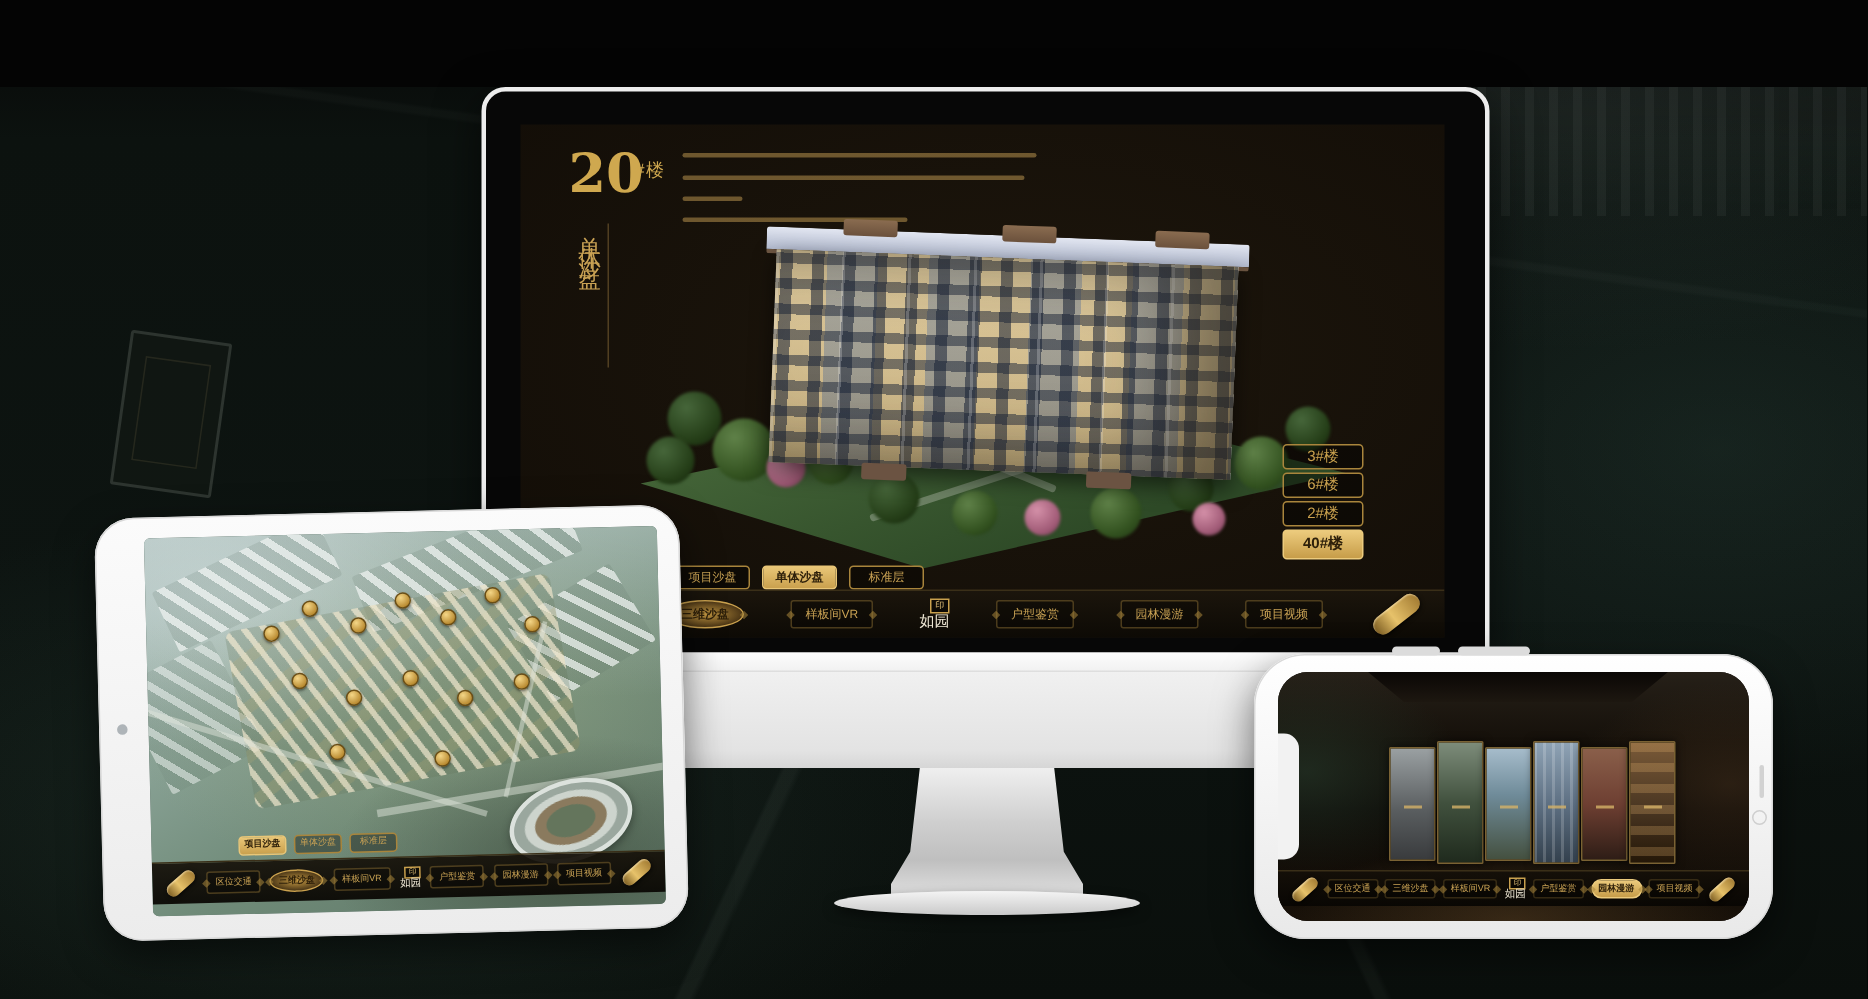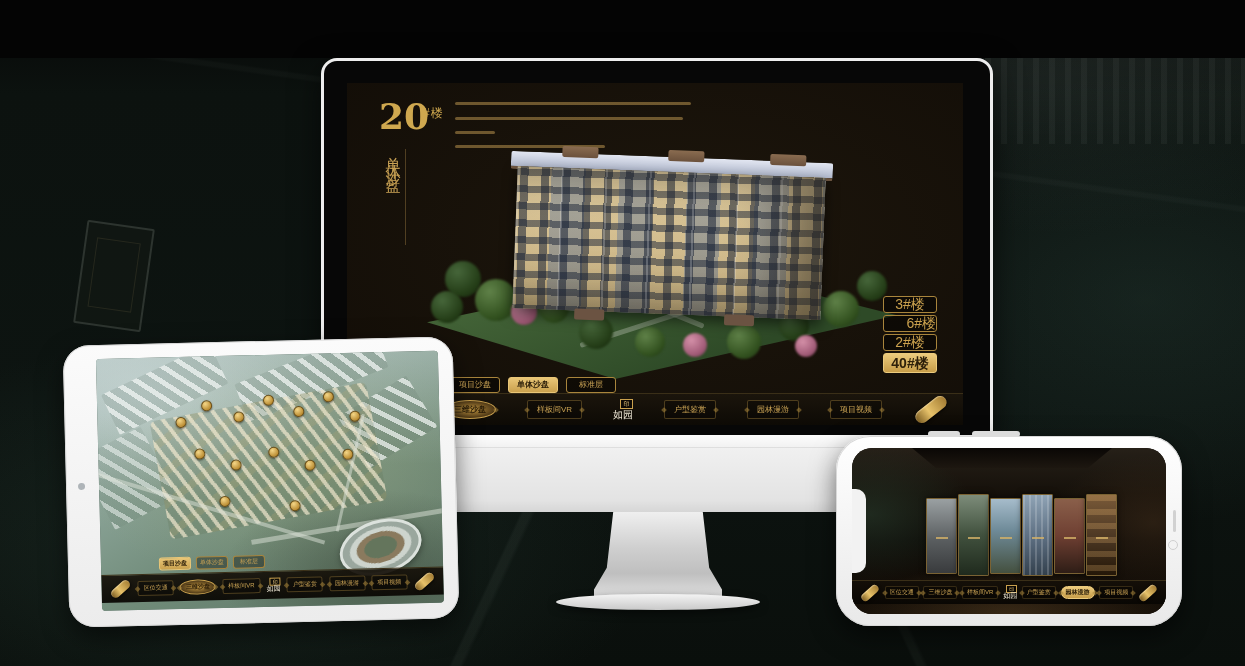--- a/index.html
+++ b/index.html
@@ -91,21 +91,21 @@
   .bld-body{position:absolute;left:0;top:15px;width:308px;height:142px;
     background:
       repeating-linear-gradient(90deg, rgba(255,255,255,.22) 0 2px, transparent 2px 44px),
       repeating-linear-gradient(90deg, rgba(24,34,54,.55) 3px 11px, transparent 11px 24px),
       repeating-linear-gradient(180deg, rgba(24,34,54,.5) 2px 9px, transparent 9px 19px),
       repeating-linear-gradient(90deg, rgba(242,198,108,.30) 0 34px, rgba(62,82,112,.28) 34px 68px),
       linear-gradient(180deg,#dbd1b6,#bcb094 70%,#9c9177);
     box-shadow:inset -40px 0 50px rgba(40,35,25,.55), 0 6px 14px rgba(0,0,0,.55);}
   .bld-canopy{position:absolute;bottom:6px;width:30px;height:11px;background:#6b5342;border-radius:2px;}
 
-  .floor-btn{position:absolute;left:536px;width:52px;height:15px;line-height:15px;font-size:14px;
+  .floor-btn{position:absolute;left:508px;width:52px;height:15px;line-height:15px;font-size:10px;
     text-align:center;color:#caa14e;border:1px solid #a9853c;border-radius:3px;background:rgba(0,0,0,.4);}
   .floor-btn.active{height:18px;line-height:18px;background:linear-gradient(180deg,#eccb7d,#c79d49);
     color:#2e200a;font-weight:700;border-color:#eccb7d;}
 
   .d-tabs{position:absolute;left:103px;top:294px;display:flex;gap:8px;}
   .d-tabs .tabpill{width:48px;height:14px;line-height:14px;font-size:8px;}
   .d-menubar{left:0;top:310px;width:616px;height:32px;padding:0 14px;box-sizing:border-box;
     justify-content:space-between;}
   .d-menubar .mi{font-size:8px;padding:3px 9px;}
   .d-menubar .logo .seal{width:11px;height:8px;font-size:6px;line-height:8px;}
@@ -236,21 +236,21 @@
             <div class="bld-cap" style="left:44px;"></div>
             <div class="bld-cap" style="left:150px;"></div>
             <div class="bld-cap" style="left:252px;"></div>
             <div class="bld-body"></div>
             <div class="bld-canopy" style="left:62px;"></div>
             <div class="bld-canopy" style="left:212px;"></div>
           </div>
         </div>
 
         <div class="floor-btn" style="top:213px;">3#楼</div>
-        <div class="floor-btn" style="top:232px;text-align:right;">6#楼</div>
+        <div class="floor-btn" style="top:232px;">6#楼</div>
         <div class="floor-btn" style="top:251px;">2#楼</div>
         <div class="floor-btn active" style="top:270px;">40#楼</div>
 
         <div class="d-tabs">
           <div class="tabpill">项目沙盘</div>
           <div class="tabpill active">单体沙盘</div>
           <div class="tabpill">标准层</div>
         </div>
 
         <div class="menubar d-menubar">

